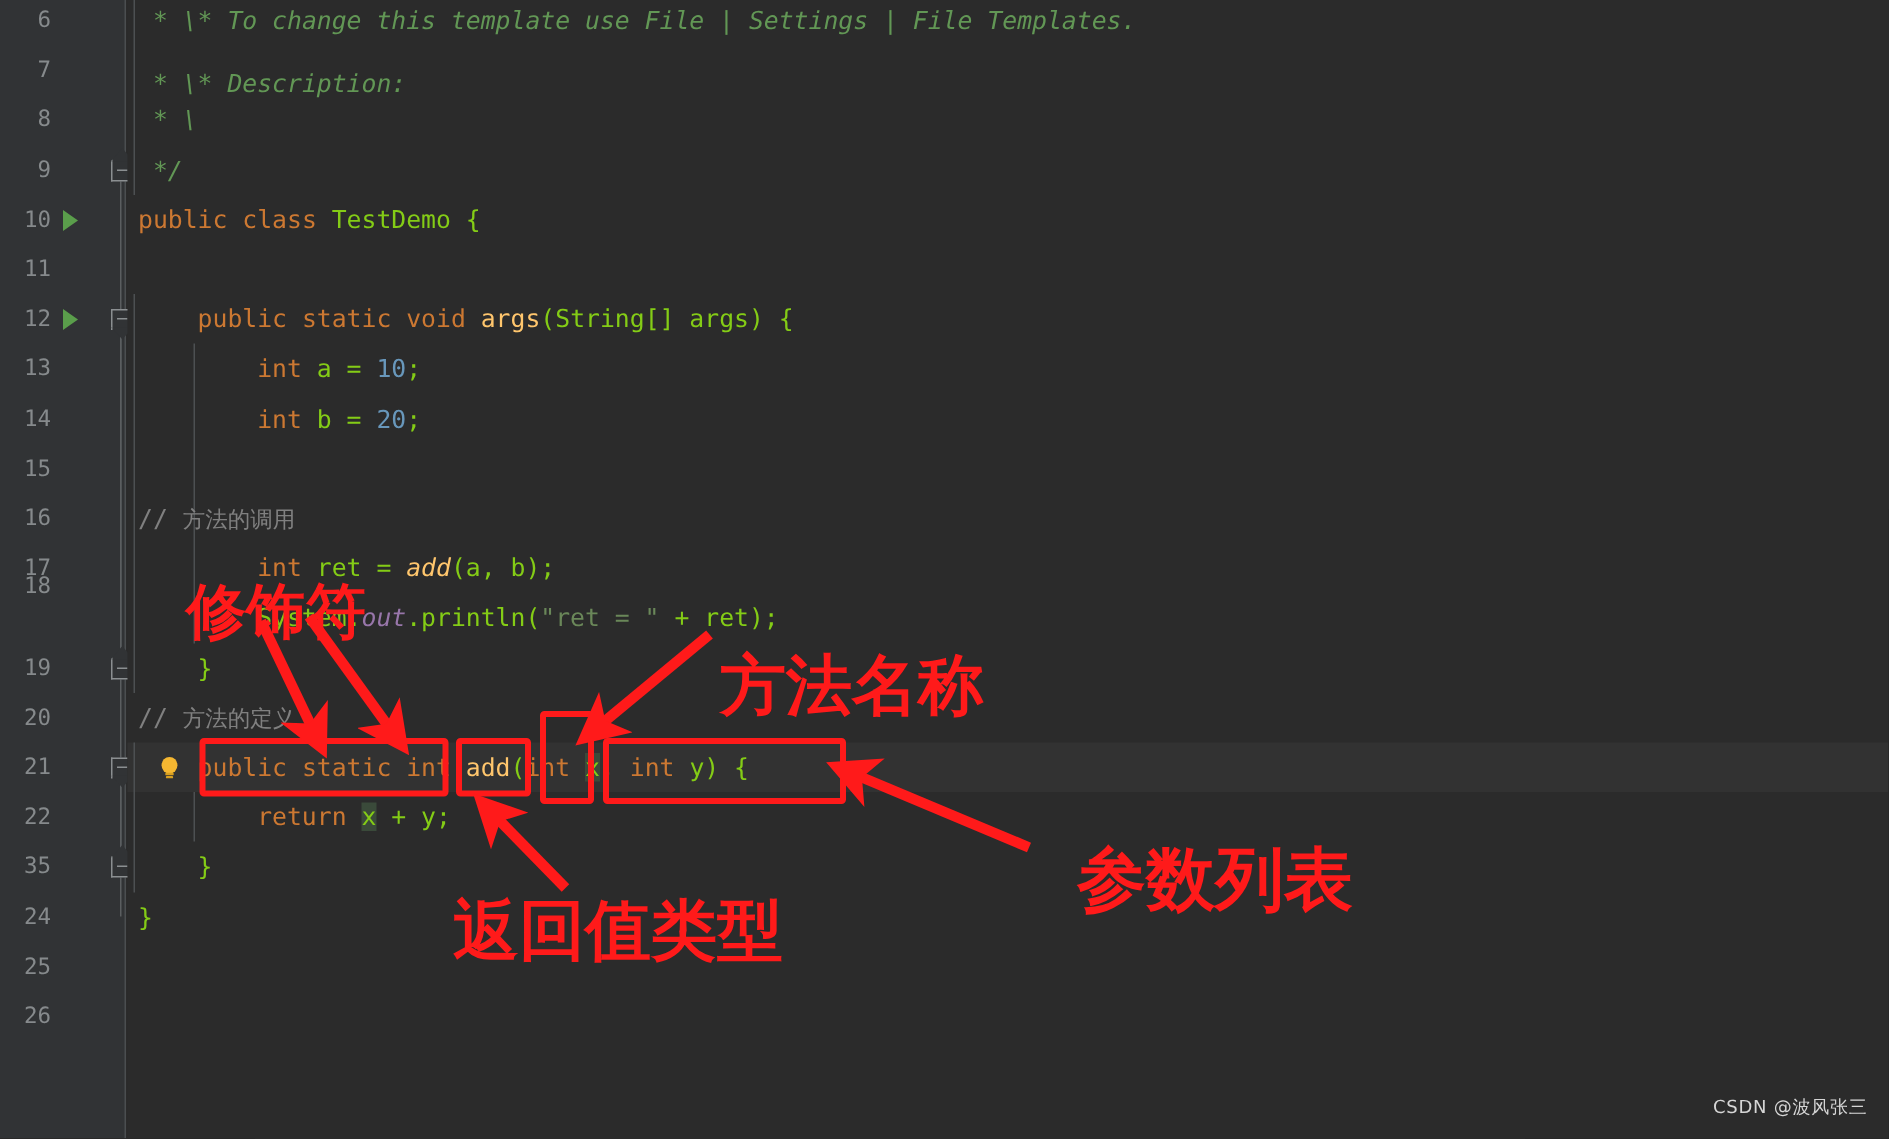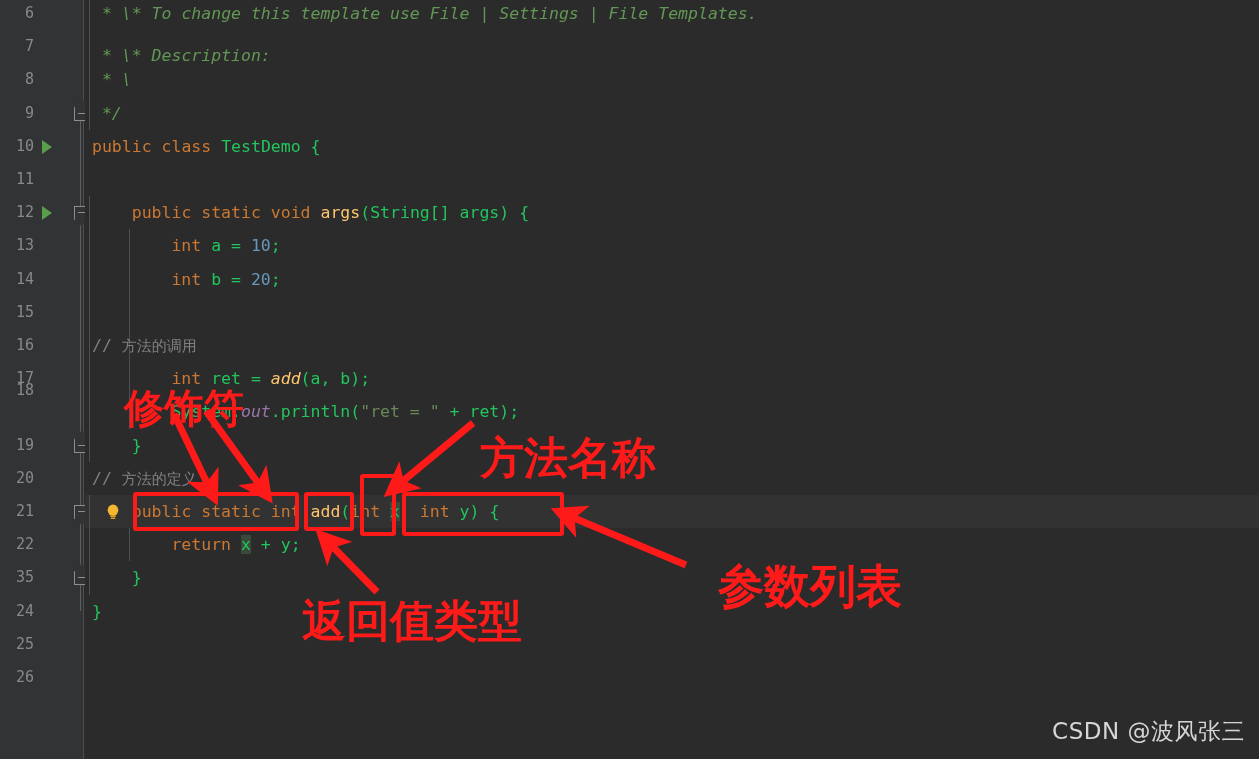--- a/index.html
+++ b/index.html
@@ -138,21 +138,21 @@
     color: #a9b7c6;
   }
   .kw     { color: #cc7832; }
   .num    { color: #6897bb; }
   .str    { color: #6a8759; }
   .cmt    { color: #629755; font-style: italic; }
   .lcmt   { color: #808080; }
   .meth   { color: #ffc66d; }
   .methi  { color: #ffc66d; font-style: italic; }
   .field  { color: #9876aa; font-style: italic; }
-  .plain  { color: #22c55e; }
+  .plain  { color: #84cc16; }
   .hl     { background: #3a4a3a; }
   .cjk    { font-family: "DejaVu Sans", "Liberation Sans", sans-serif; font-size: 15px; }
 
   
   #anno {
     position: absolute;
     left: 0; top: 0;
     width: 1184px; height: 759px;
     pointer-events: none;
   }
@@ -171,21 +171,21 @@
     line-height: 1;
   }
 
   
   #watermark {
     position: absolute;
     right: 14px;
     bottom: 12px;
     color: #d6d6d6;
     font-family: "DejaVu Sans", "Liberation Sans", sans-serif;
-    font-size: 23px;
+    font-size: 12px;
     letter-spacing: 0.5px;
     text-align: right;
   }
 </style>
 </head>
 <body>
 
 <div id="root">
 
   <div id="gutter">

